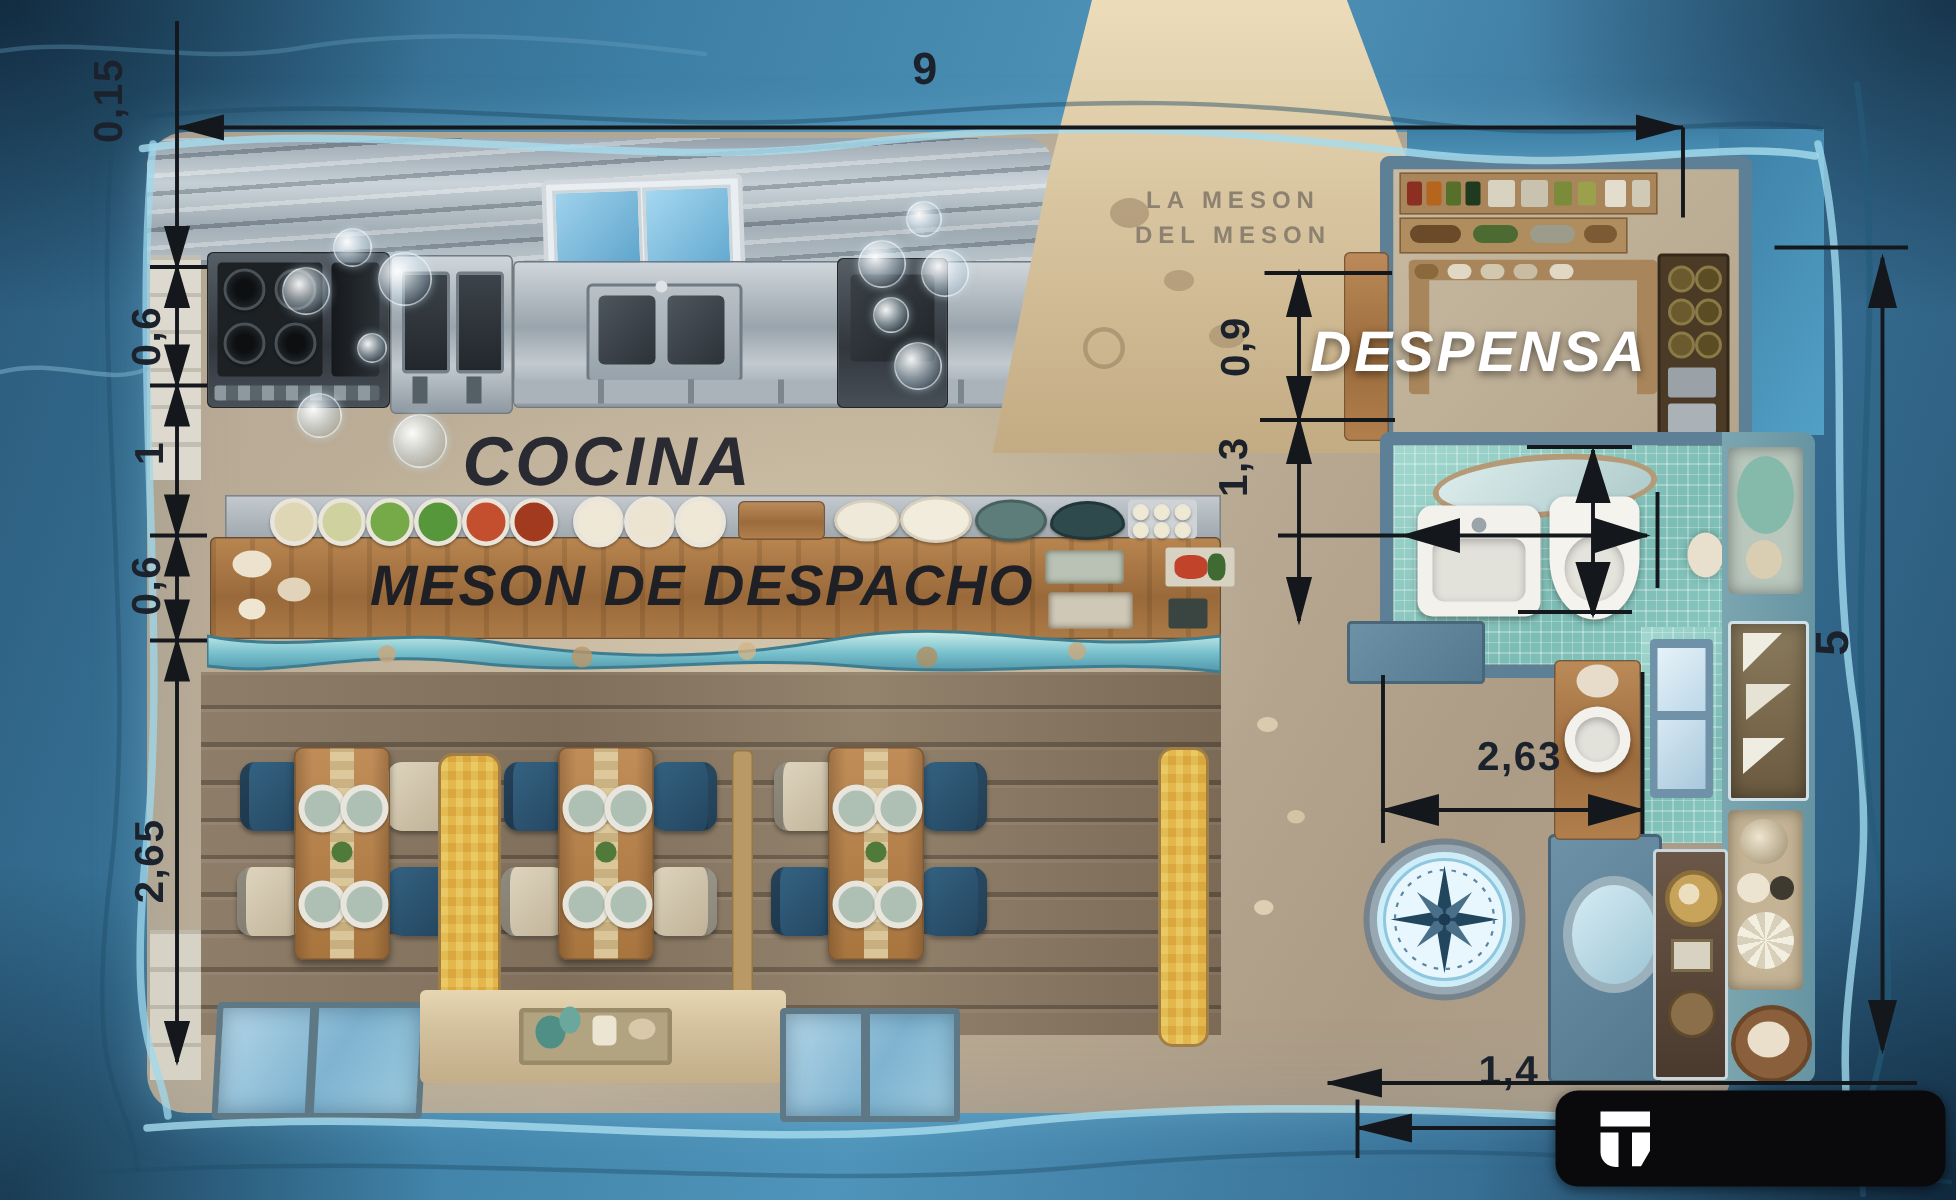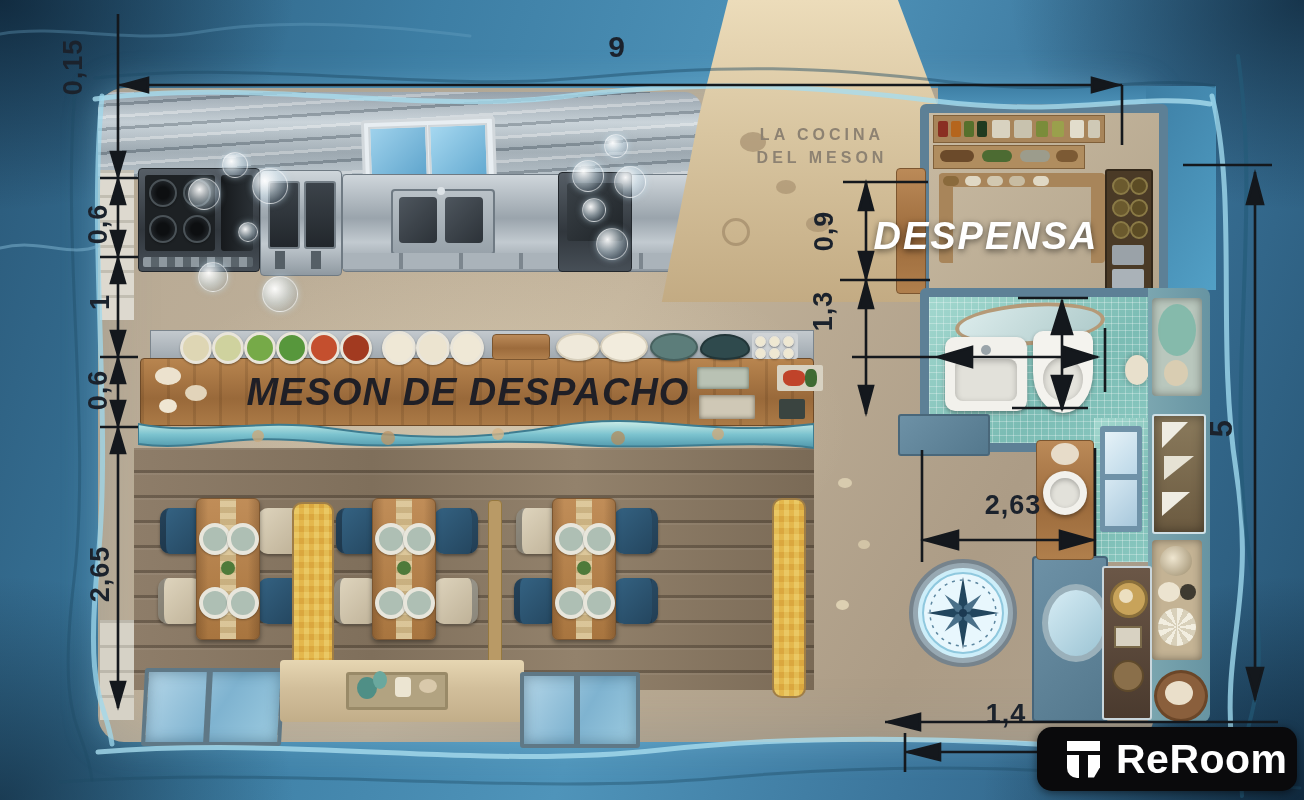--- a/index.html
+++ b/index.html
@@ -136,21 +136,21 @@
 
   <div class="abs" style="left:656px;top:0;width:288px;height:302px;z-index:6;
               clip-path:polygon(25% 0, 84% 0, 99% 38%, 98% 100%, 2% 100%, 15% 38%);
               background:linear-gradient(180deg,#ecdcba,#d8c5a0 45%,#c3ab83);">
     <div class="abs" style="left:84px;top:132px;width:26px;height:20px;border-radius:50%;background:rgba(140,116,86,.45);"></div>
     <div class="abs" style="left:120px;top:180px;width:20px;height:14px;border-radius:50%;background:rgba(140,116,86,.4);"></div>
     <div class="abs" style="left:150px;top:216px;width:24px;height:16px;border-radius:50%;background:rgba(140,116,86,.38);"></div>
     <div class="abs" style="left:66px;top:218px;width:22px;height:22px;border-radius:50%;border:3px solid rgba(150,126,94,.55);"></div>
   </div>
   <div class="brand-label" style="left:822px;top:146px;">
-    <div>LA COCINA</div>
+    <div>LA MESON</div>
     <div>DEL MESON</div>
   </div>
 
   <div class="abs" style="left:150px;top:330px;width:662px;height:30px;background:linear-gradient(180deg,#c3c9ce,#9da6ad);border:1px solid #7b858d;z-index:7;"></div>
 
   <div class="bowl" style="left:180px;top:332px;width:26px;height:26px;background:#ded6b4;z-index:8;"></div>
   <div class="bowl" style="left:212px;top:332px;width:26px;height:26px;background:#cfd29e;z-index:8;"></div>
   <div class="bowl" style="left:244px;top:332px;width:26px;height:26px;background:#76aa48;z-index:8;"></div>
   <div class="bowl" style="left:276px;top:332px;width:26px;height:26px;background:#57973c;z-index:8;"></div>
   <div class="bowl" style="left:308px;top:332px;width:26px;height:26px;background:#c44f2e;z-index:8;"></div>
@@ -408,20 +408,21 @@
       <path d="M76,80 C60,240 92,430 74,580 S84,720 92,780" stroke="#1d4a63" stroke-width="3" opacity=".4"></path>
       <path d="M1212,96 C1238,200 1216,340 1236,470 S1222,640 1232,748" stroke="#9fd8ec" stroke-width="5" opacity=".8"></path>
       <path d="M1238,56 C1262,220 1224,400 1250,560 S1236,710 1242,796" stroke="#235a78" stroke-width="4" opacity=".65"></path>
       <path d="M98,752 C300,736 480,770 660,750 S1000,740 1292,760" stroke="#a8dcee" stroke-width="5" opacity=".8"></path>
       <path d="M60,782 C300,766 520,796 720,778 S1060,768 1300,788" stroke="#1d4a63" stroke-width="3" opacity=".4"></path>
       <path d="M0,248 C40,238 70,258 98,246" stroke="#7fb6d2" stroke-width="3" opacity=".5"></path>
       <path d="M0,34 C60,24 130,44 200,32 S360,22 470,36" stroke="#6aa4c4" stroke-width="3" opacity=".35"></path>
     </g>
   </svg>
 
+  <div class="room-label" style="left:405px;top:307px;font-size:46px;color:#2a2a32;letter-spacing:2px;">COCINA</div>
   <div class="room-label" style="left:468px;top:392px;font-size:38px;color:#1f1f26;letter-spacing:1px;">MESON DE DESPACHO</div>
   <div class="room-label" style="left:986px;top:236px;font-size:38px;color:#ffffff;letter-spacing:2px;text-shadow:0 2px 6px rgba(0,0,0,.55);">DESPENSA</div>
 
   <svg class="overlay" width="1304" height="800" viewBox="0 0 1304 800" style="z-index:44;">
     <g stroke="#14181d" stroke-width="2.6" fill="#14181d">
 
       <line x1="118" y1="14" x2="118" y2="708"></line>
       <line x1="100" y1="178" x2="138" y2="178"></line>
         <line x1="100" y1="257" x2="138" y2="257"></line>
       <line x1="100" y1="357" x2="138" y2="357"></line>
@@ -489,16 +490,15 @@
   <div class="dim-label" style="left:1013px;top:505px;">2,63</div>
   <div class="dim-label" style="left:1006px;top:714px;">1,4</div>
   <div class="dim-label v" style="left:1222px;top:428px;font-size:31px;">5</div>
 
   <div class="logo">
     <div class="logo-icon">
       <div class="p" style="left:0;top:0;width:33px;height:10px;"></div>
       <div class="p" style="left:0;top:14px;width:12px;height:23px;border-radius:0 0 0 10px;"></div>
       <div class="p" style="left:21px;top:14px;width:12px;height:23px;clip-path:polygon(0 0,100% 0,100% 55%,50% 100%,0 100%);"></div>
     </div>
-    <div class="logo-text">ReRoom</div>
   </div>
 
 </div>
 
 </body></html>

